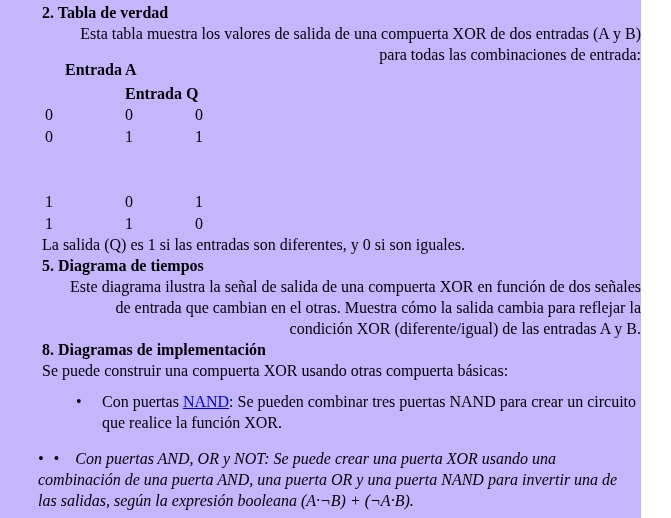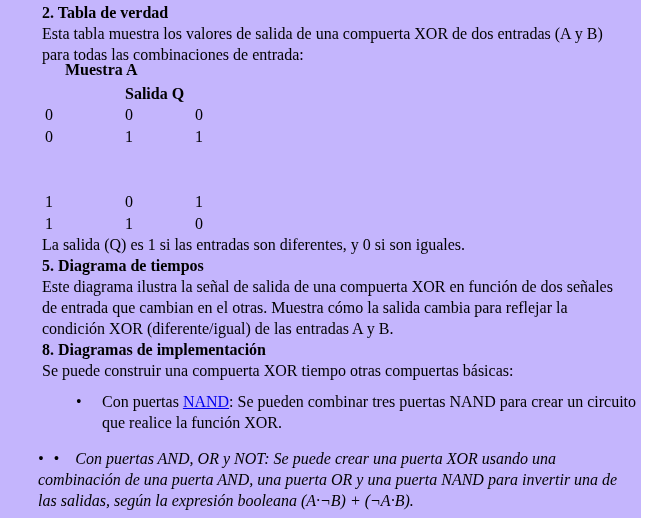--- a/index.html
+++ b/index.html
@@ -10,21 +10,21 @@
     box-sizing: border-box;
     background: #c4b5fd;
     color: #000000;
     font-family: "Liberation Serif", "DejaVu Serif", serif;
     font-size: 16px;
     line-height: 21px;
     padding: 2px 0 0 42px;
     overflow: hidden;
   }
   .heading { font-weight: bold; margin: 0; }
-  .pre { white-space: pre-line; }
+  .pre { white-space: pre-line; text-align: right; }
   .pre-inline { white-space: pre-line; }
 
   
   .tt-header-a { font-weight: bold; margin: -6px 0 0 23px; }
   .tt-header-row { font-weight: bold; margin: 3px 0 0 83px; display: flex; }
   .tt-header-b { width: 78px; }
   .tt-row { display: flex; padding-left: 3px; height: 22px; line-height: 22px; }
   .tt-cell-a { width: 80px; }
   .tt-cell-b { width: 70px; }
   .tt-gap { height: 43px; }
@@ -40,23 +40,23 @@
 </style>
 </head>
 <body>
 
 <div class="page">
 
   <div class="heading">2. Tabla de verdad</div>
   <div class="pre">Esta tabla muestra los valores de salida de una compuerta XOR de dos entradas (A y B)
 para todas las combinaciones de entrada:</div>
 
-  <div class="tt-header-a">Muestra A</div>
+  <div class="tt-header-a">Entrada A</div>
   <div class="tt-header-row">
-    <span>Salida Q</span>
+    <span>Entrada Q</span>
   </div>
 
   <div class="tt-row">
     <span class="tt-cell-a">0</span>
     <span class="tt-cell-b">0</span>
     <span>0</span>
   </div>
   <div class="tt-row">
     <span class="tt-cell-a">0</span>
     <span class="tt-cell-b">1</span>
@@ -77,21 +77,21 @@
   </div>
 
   <div class="caption">La salida (Q) es 1 si las entradas son diferentes, y 0 si son iguales.</div>
 
   <div class="heading">5. Diagrama de tiempos</div>
   <div class="pre">Este diagrama ilustra la señal de salida de una compuerta XOR en función de dos señales
 de entrada que cambian en el otras. Muestra cómo la salida cambia para reflejar la
 condición XOR (diferente/igual) de las entradas A y B.</div>
 
   <div class="heading">8. Diagramas de implementación</div>
-  <div>Se puede construir una compuerta XOR tiempo otras compuertas básicas:</div>
+  <div>Se puede construir una compuerta XOR usando otras compuerta básicas:</div>
 
   <div class="nand-bullet">
     <span class="marker">•</span>
     <div class="bullet-body"><span>Con puertas </span><a class="link">NAND</a><span class="pre-inline">: Se pueden combinar tres puertas NAND para crear un circuito
 que realice la función XOR.</span></div>
   </div>
 
   <div class="aon-para"><span class="markers">• •</span><span class="pre-inline">Con puertas AND, OR y NOT: Se puede crear una puerta XOR usando una
 combinación de una puerta AND, una puerta OR y una puerta NAND para invertir una de
 las salidas, según la expresión booleana (A·¬B) + (¬A·B).</span></div>

